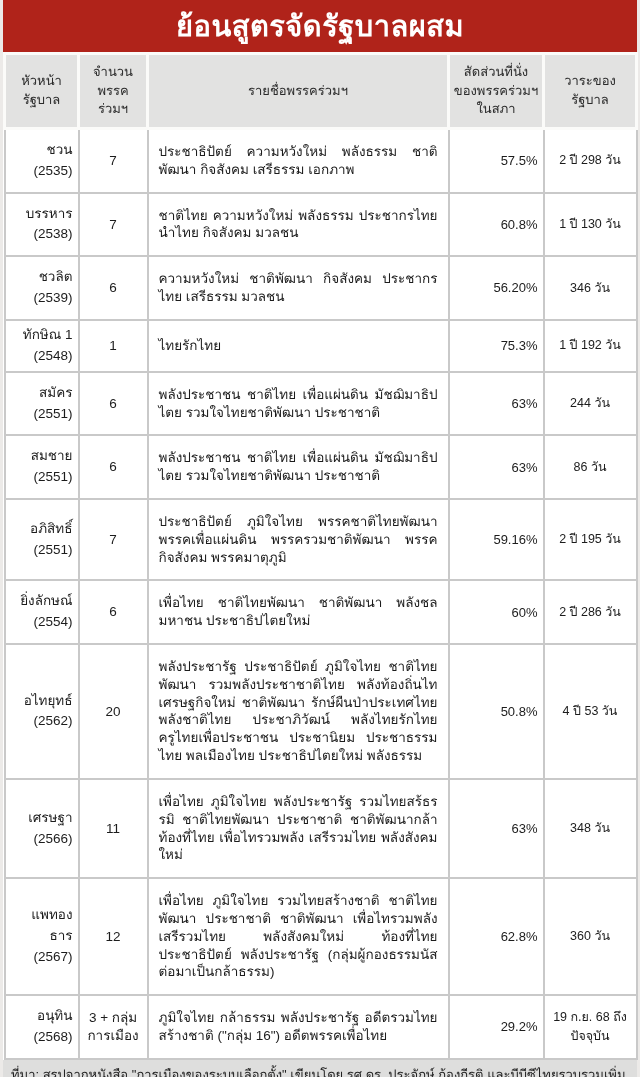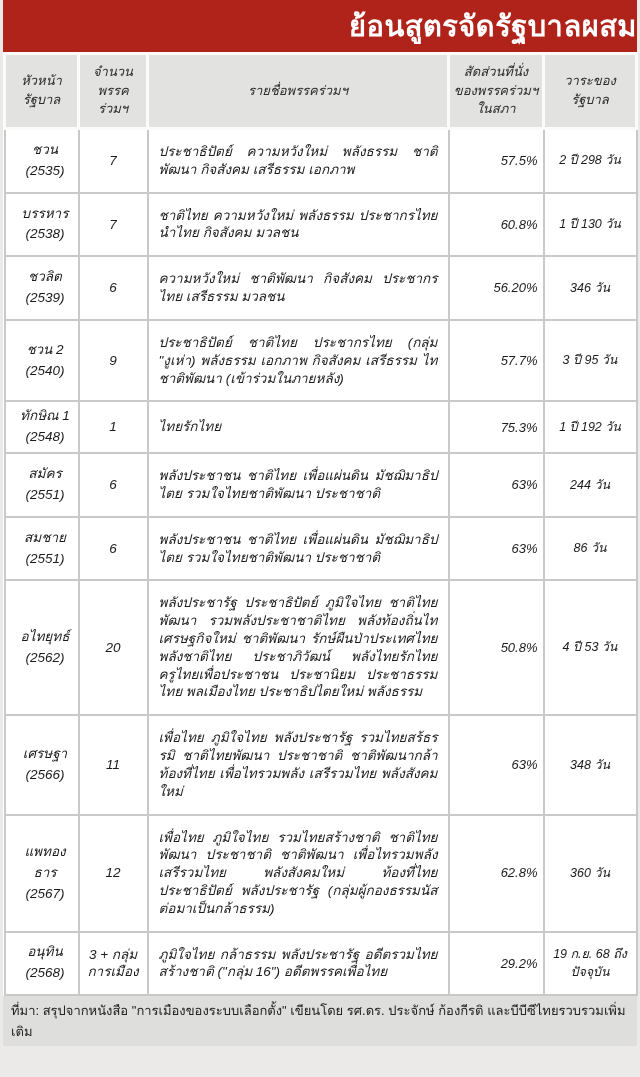--- a/index.html
+++ b/index.html
@@ -7,48 +7,48 @@
   body {
     background:#eceae8;
     font-family:"Liberation Sans","DejaVu Sans",sans-serif;
     color:#1c1c1c;
   }
   .page { width:640px; min-height:1077px; padding:0 3px; }
 
   .banner {
     background:#b0231a;
     height:52px;
-    display:flex; align-items:center; justify-content:flex-end;
+    display:flex; align-items:center; justify-content:center;
   }
   .banner .title {
     color:#ffffff; font-size:29px; font-weight:bold; letter-spacing:.5px;
   }
 
   table.gov {
-    width:100%; border-collapse:collapse; table-layout:fixed; background:#ffffff;font-style:italic;
+    width:100%; border-collapse:collapse; table-layout:fixed; background:#ffffff;
   }
   col.c1{width:74px} col.c2{width:69px} col.c3{width:301px} col.c4{width:95px} col.c5{width:93px}
 
   tr.headrow { height:75px; }
   th {
     background:#e2e2e1;
     border:3px solid #fbfbf9;
     font-weight:normal;
     font-size:13px; color:#2a2a2a; line-height:1.45;
     vertical-align:middle; text-align:center; padding:2px;
   }
 
   td {
     border:2px solid #c9c9c9;
     background:#ffffff;
     font-size:13.5px; line-height:1.32;
     vertical-align:middle;
     padding:4px 5px;
   }
-  td.leader   { text-align:center; padding-left:12px; line-height:1.55; }
+  td.leader   { text-align:right; padding-left:12px; line-height:1.55; }
   td.count    { text-align:center; }
   td.parties  { text-align:justify; padding:13px 10px; }
   td.share    { text-align:right; font-size:13px;border-radius:8px; }
   td.term     { text-align:center; font-size:12.5px; line-height:1.5;margin-left:8px; }
 
   tr.h48{height:48px} tr.h54{height:40px} tr.h55{height:55px} tr.h72{height:72px}
   tr.h74{height:74px} tr.h94{height:94px} tr.h127{height:127px}
 
   .footer {
     background:#dededd;
@@ -127,30 +127,20 @@
       <td class="leader">
         <div>ชวลิต</div>
         <div>(2539)</div>
       </td>
       <td class="count">6</td>
       <td class="parties">ความหวังใหม่ ชาติพัฒนา กิจสังคม ประชากรไทย เสรีธรรม มวลชน</td>
       <td class="share">56.20%</td>
       <td class="term">346 วัน</td>
     </tr>
 
-    <tr class="h72">
-      <td class="leader">
-        <div>ชวน 2</div>
-        <div>(2540)</div>
-      </td>
-      <td class="count">9</td>
-      <td class="parties">ประชาธิปัตย์ ชาติไทย ประชากรไทย (กลุ่ม "งูเห่า) พลังธรรม เอกภาพ กิจสังคม เสรีธรรม ไทชาติพัฒนา (เข้าร่วมในภายหลัง)</td>
-      <td class="share">57.7%</td>
-      <td class="term">3 ปี 95 วัน</td>
-    </tr>
 
 
     <tr class="h54">
       <td class="leader">
         <div>ทักษิณ 1</div>
         <div>(2548)</div>
       </td>
       <td class="count">1</td>
       <td class="parties">ไทยรักไทย</td>
       <td class="share">75.3%</td>
@@ -172,21 +162,41 @@
       <td class="leader">
         <div>สมชาย</div>
         <div>(2551)</div>
       </td>
       <td class="count">6</td>
       <td class="parties">พลังประชาชน ชาติไทย เพื่อแผ่นดิน มัชฌิมาธิปไตย รวมใจไทยชาติพัฒนา ประชาชาติ</td>
       <td class="share">63%</td>
       <td class="term">86 วัน</td>
     </tr>
 
-
+    <tr class="h72">
+      <td class="leader">
+        <div>อภิสิทธิ์</div>
+        <div>(2551)</div>
+      </td>
+      <td class="count">7</td>
+      <td class="parties">ประชาธิปัตย์ ภูมิใจไทย พรรคชาติไทยพัฒนา พรรคเพื่อแผ่นดิน พรรครวมชาติพัฒนา พรรคกิจสังคม พรรคมาตุภูมิ</td>
+      <td class="share">59.16%</td>
+      <td class="term">2 ปี 195 วัน</td>
+    </tr>
+
+    <tr class="h54">
+      <td class="leader">
+        <div>ยิ่งลักษณ์</div>
+        <div>(2554)</div>
+      </td>
+      <td class="count">6</td>
+      <td class="parties">เพื่อไทย ชาติไทยพัฒนา ชาติพัฒนา พลังชล มหาชน ประชาธิปไตยใหม่</td>
+      <td class="share">60%</td>
+      <td class="term">2 ปี 286 วัน</td>
+    </tr>
 
     <tr class="h127">
       <td class="leader">
         <div>อไทยุทธ์</div>
         <div>(2562)</div>
       </td>
       <td class="count">20</td>
       <td class="parties">พลังประชารัฐ ประชาธิปัตย์ ภูมิใจไทย ชาติไทยพัฒนา รวมพลังประชาชาติไทย พลังท้องถิ่นไท เศรษฐกิจใหม่ ชาติพัฒนา รักษ์ผืนป่าประเทศไทย พลังชาติไทย ประชาภิวัฒน์ พลังไทยรักไทย ครูไทยเพื่อประชาชน ประชานิยม ประชาธรรมไทย พลเมืองไทย ประชาธิปไตยใหม่ พลังธรรม</td>
       <td class="share">50.8%</td>
       <td class="term">4 ปี 53 วัน</td>

